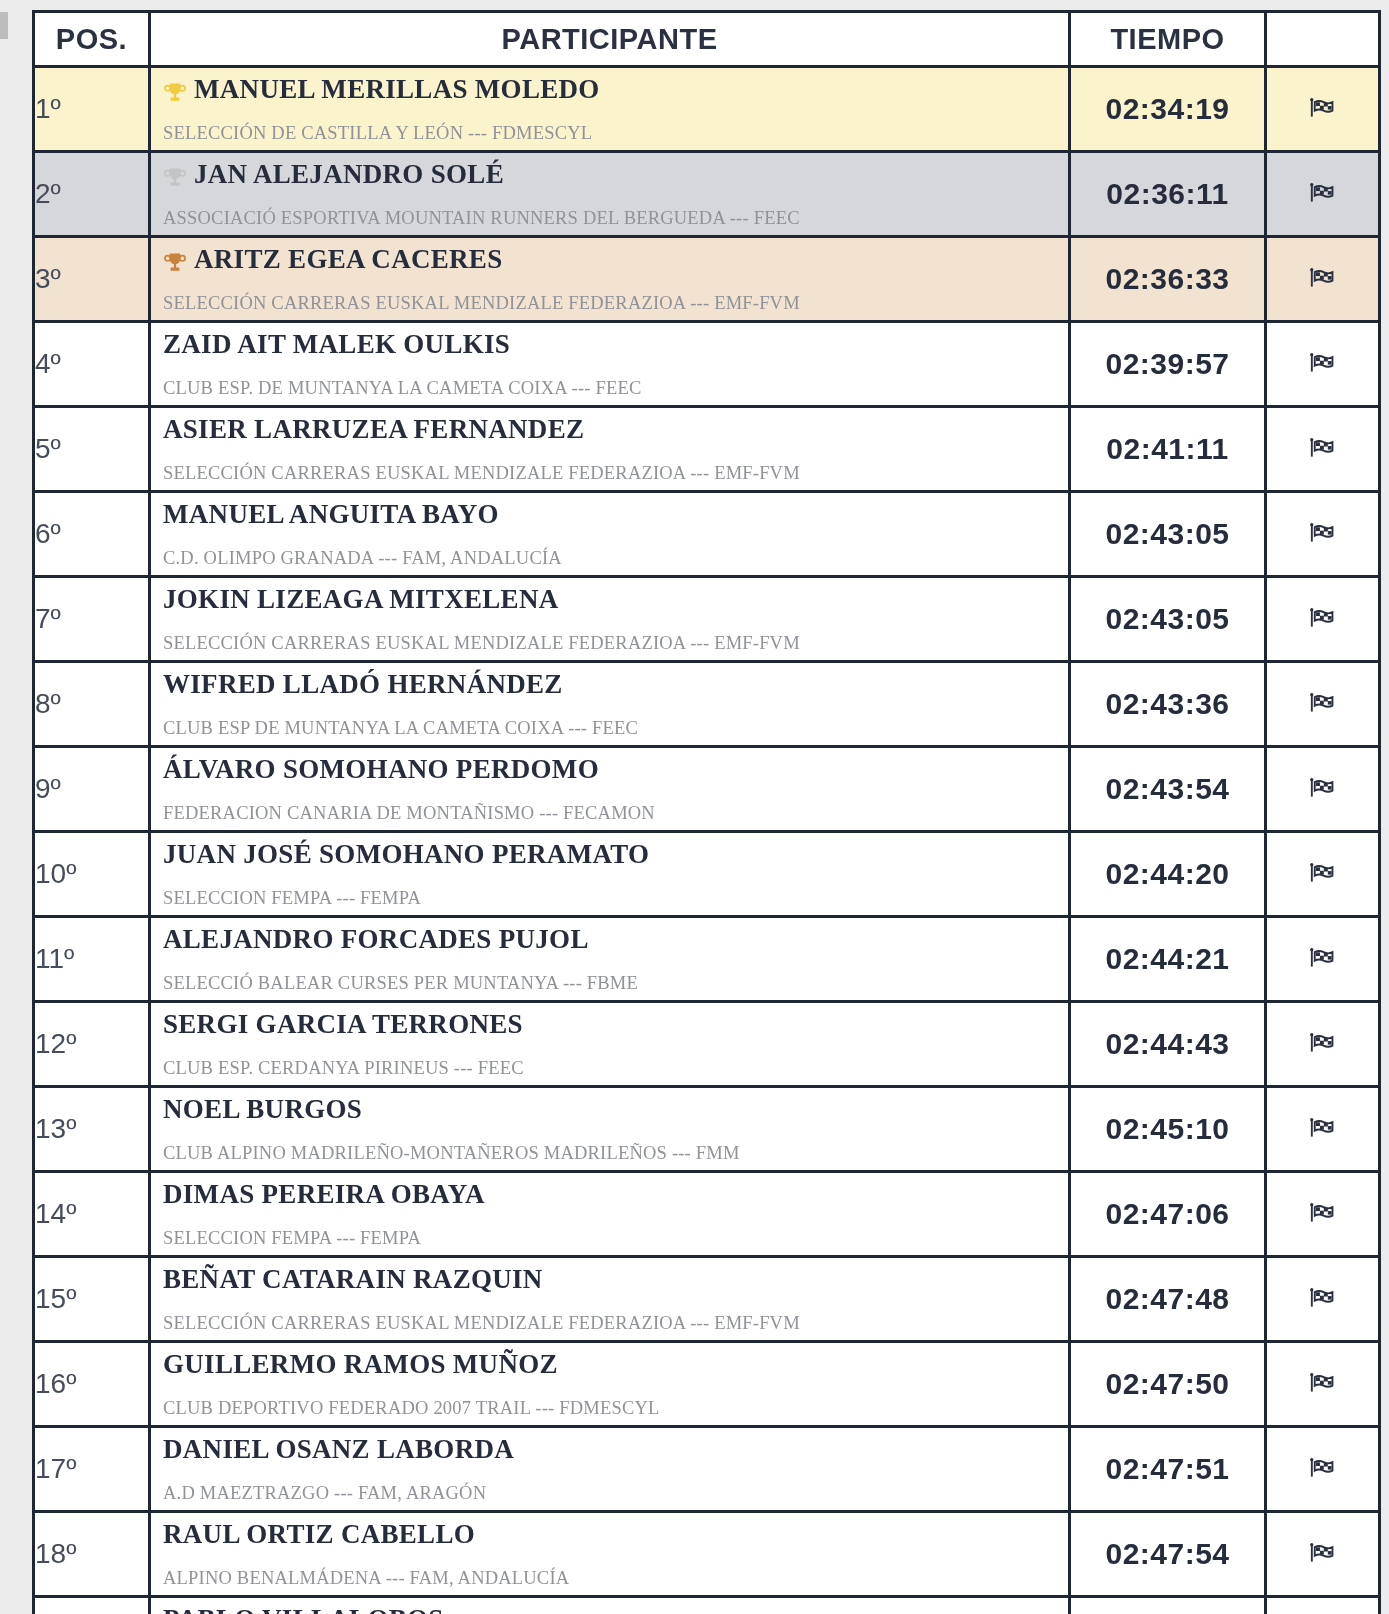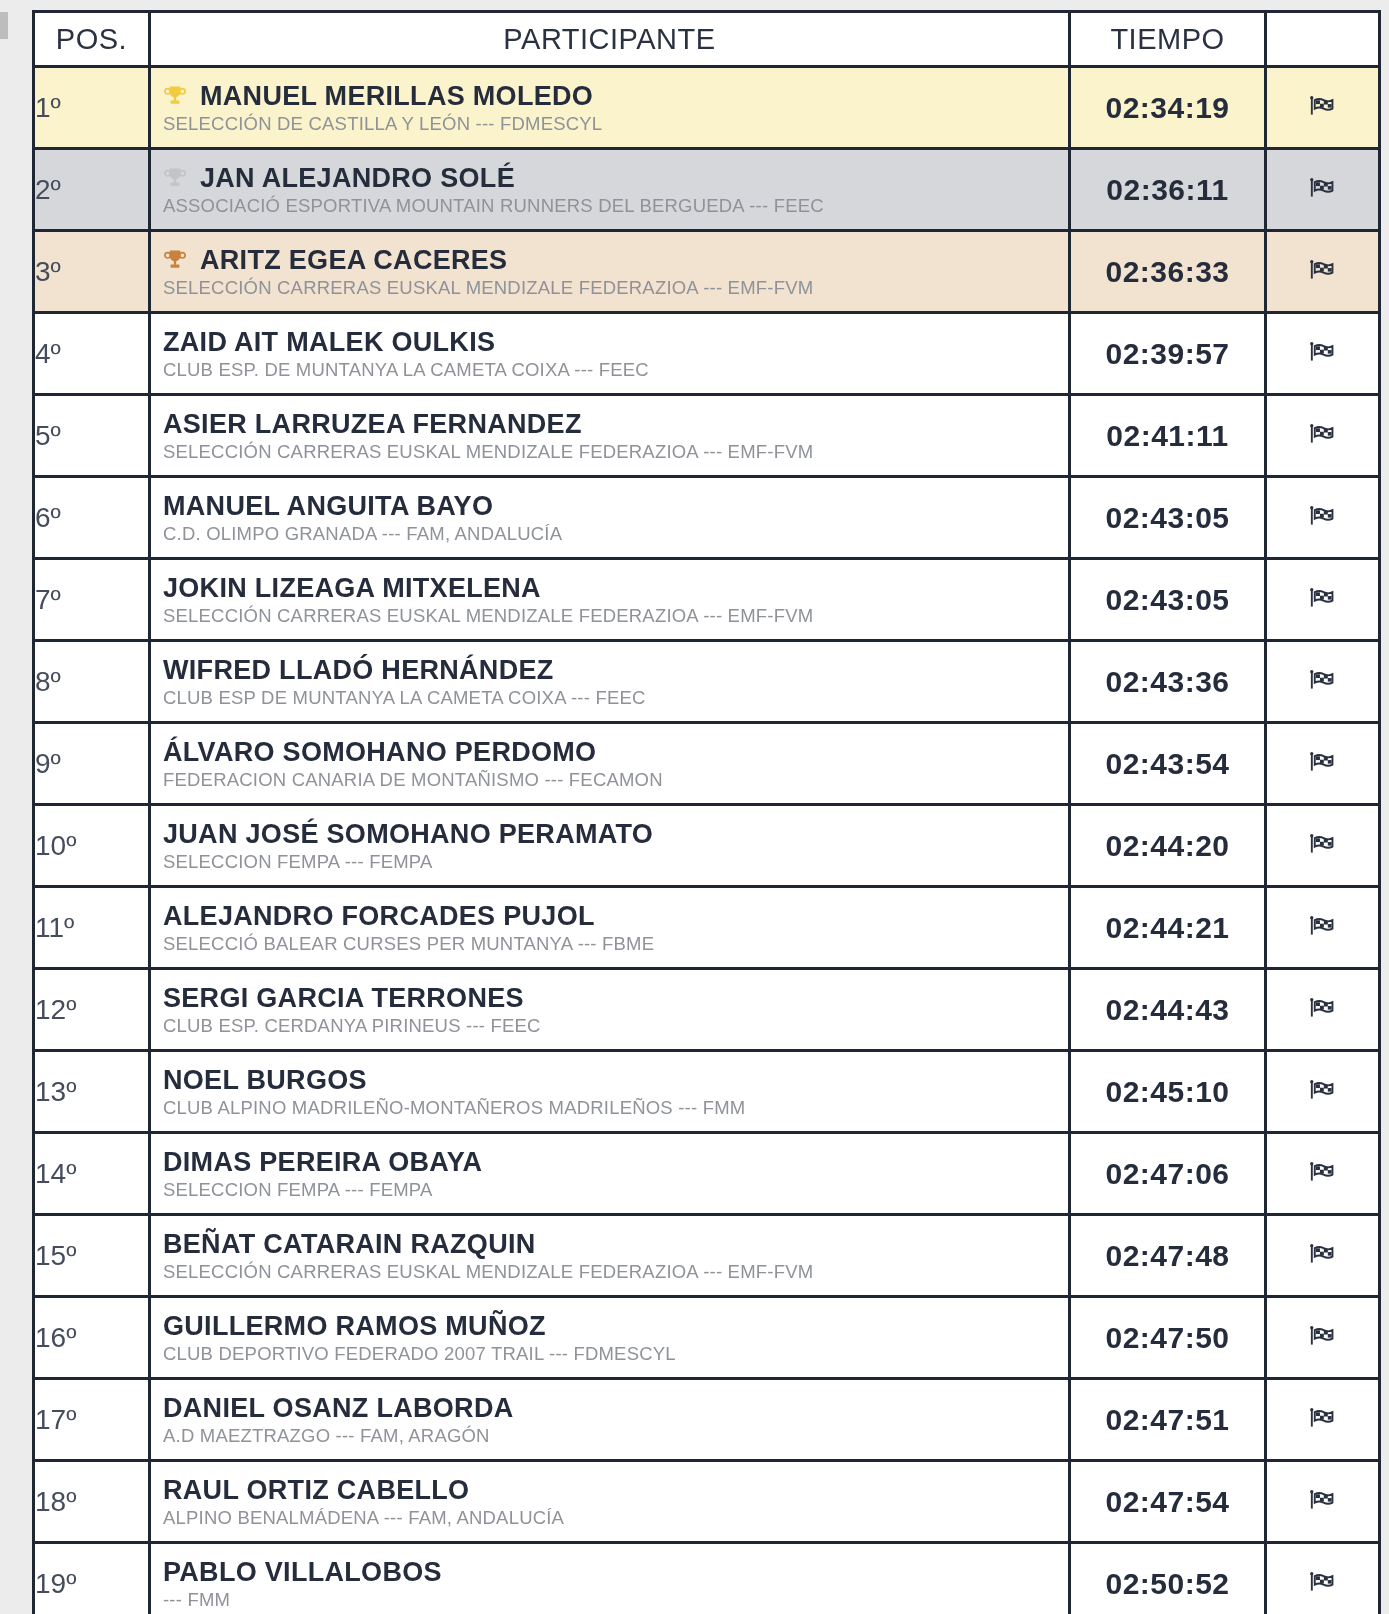--- a/index.html
+++ b/index.html
@@ -25,21 +25,21 @@
     border: 3px solid var(--border, #1f2734);
   }
   col.c-pos  { width: 116px; }
   col.c-part { width: 920px; }
   col.c-time { width: 196px; }
   col.c-flag { width: 114px; }
   thead th {
     height: 55px;
     background: #ffffff;
     font-size: 29px;
-    font-weight: 400;
+    font-weight: 700;
     letter-spacing: 0.5px;
     color: #2a3140;
     text-align: center;
     vertical-align: middle;
   }
   tbody tr { height: 82px; background: #ffffff; }
   tbody tr.hl-first  { background: var(--hl1, #faf3cc); }
   tbody tr.hl-second { background: var(--hl2, #d5d7da); }
   tbody tr.hl-third  { background: var(--hl3, #f1e3cf); }
   td.pos {
@@ -47,38 +47,40 @@
     font-size: 28px;
     font-weight: 300;
     color: #454d5c;
   }
   td.participant {
     vertical-align: middle;
     padding: 6px 10px 6px 12px;
   }
   .name-line {
     display: flex;
-    align-items: center;
-    gap: 13px;
+    align-items: flex-end;
+    gap: 7px;
+    font-family: Liberation Serif, serif;
   }
   .trophy-wrap { display: inline-flex; align-items: center; }
   .pname {
     font-size: 27px;
     font-weight: 800;
     letter-spacing: 0.3px;
     color: var(--text1, #252c3c);
     white-space: nowrap;
   }
   .club {
-    margin-top: 1px;
+    margin-top: 18px;
     font-size: 18.5px;
     font-weight: 400;
     letter-spacing: 0.2px;
     color: var(--text2, #8f9298);
     white-space: nowrap;
+    font-family: Liberation Serif, serif;
   }
   td.time {
     text-align: center;
     vertical-align: middle;
     font-size: 30px;
     font-weight: 800;
     letter-spacing: 0.5px;
     color: var(--text1, #252c3c);
   }
   td.flagcell {

